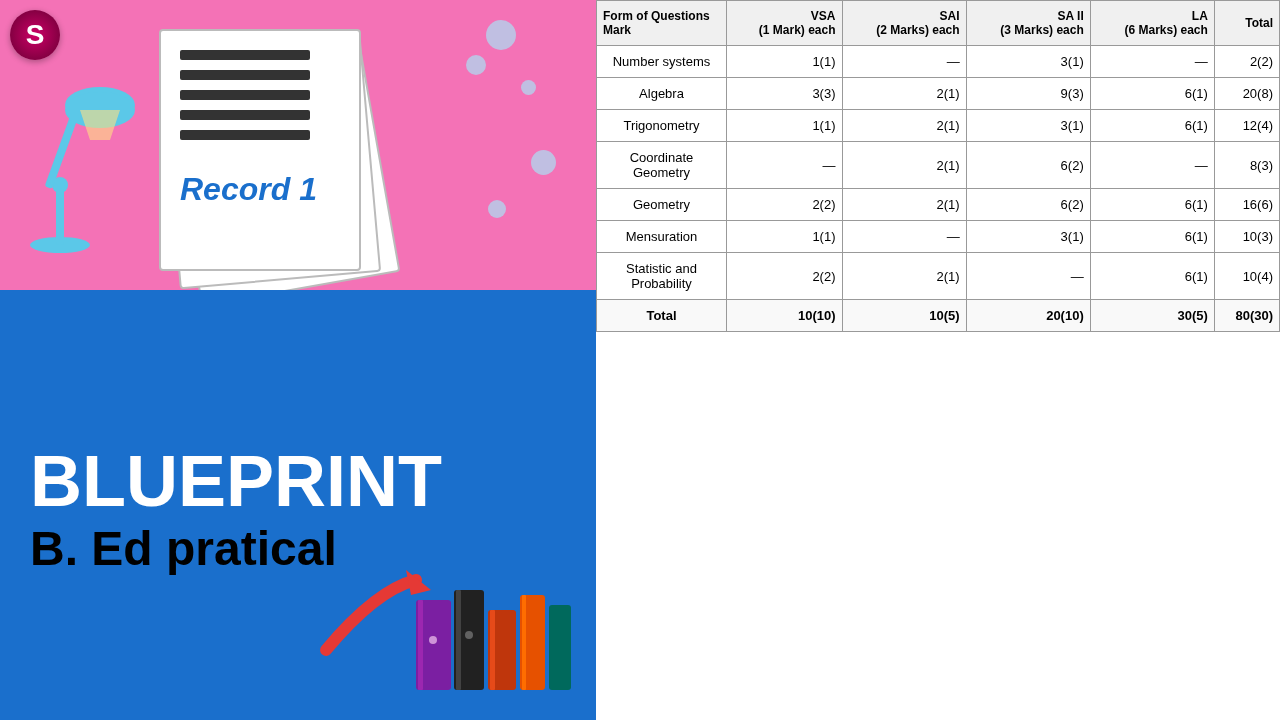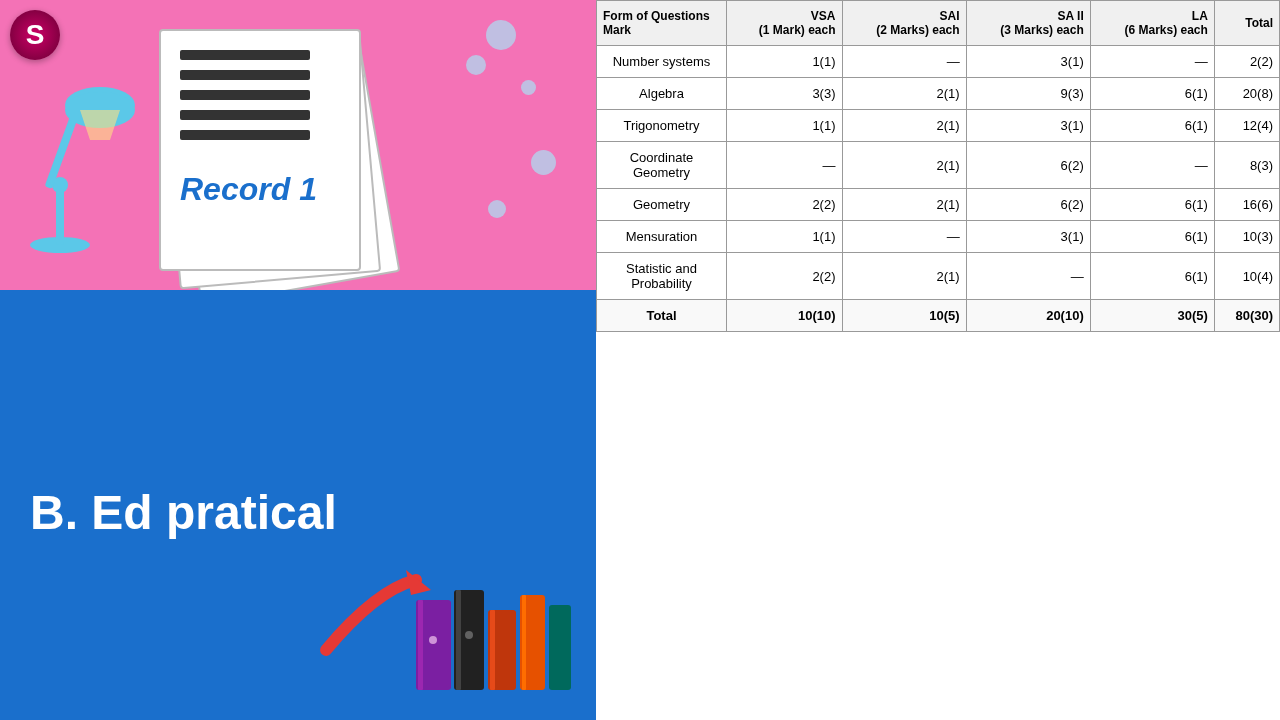--- a/index.html
+++ b/index.html
@@ -153,21 +153,22 @@
       <rect x="30" y="50" width="130" height="10" fill="#333" rx="2"></rect>
       <rect x="30" y="70" width="130" height="10" fill="#333" rx="2"></rect>
       <rect x="30" y="90" width="130" height="10" fill="#333" rx="2"></rect>
       <rect x="30" y="110" width="130" height="10" fill="#333" rx="2"></rect>
 
       <text x="30" y="180" font-size="32" font-weight="900" fill="#1a6fcc" font-style="italic" font-family="Arial">Record 1</text>
     </svg>
   </div>
 
   <div class="left-bottom">
-    <div style="color:#ffffff;font-size:48px;font-weight:900;margin-top:4px;">B. Ed pratical</div>
+    <div style="color:white;font-size:72px;font-weight:900;line-height:1;">BLUEPRINT</div>
+    <div style="color:#000000;font-size:48px;font-weight:900;margin-top:4px;">B. Ed pratical</div>
 
     <svg style="position:absolute;bottom:50px;right:160px;" width="120" height="100" viewBox="0 0 120 100">
       <path d="M10,80 Q60,20 100,10" stroke="#e53935" stroke-width="12" fill="none" stroke-linecap="round"></path>
       <polygon points="90,0 115,20 95,25" fill="#e53935"></polygon>
     </svg>
 
     <svg style="position:absolute;bottom:20px;right:20px;" width="160" height="120" viewBox="0 0 160 120">
 
       <rect x="0" y="20" width="35" height="90" fill="#7b1fa2" rx="3"></rect>
       <rect x="2" y="20" width="5" height="90" fill="#9c27b0" rx="1"></rect>

